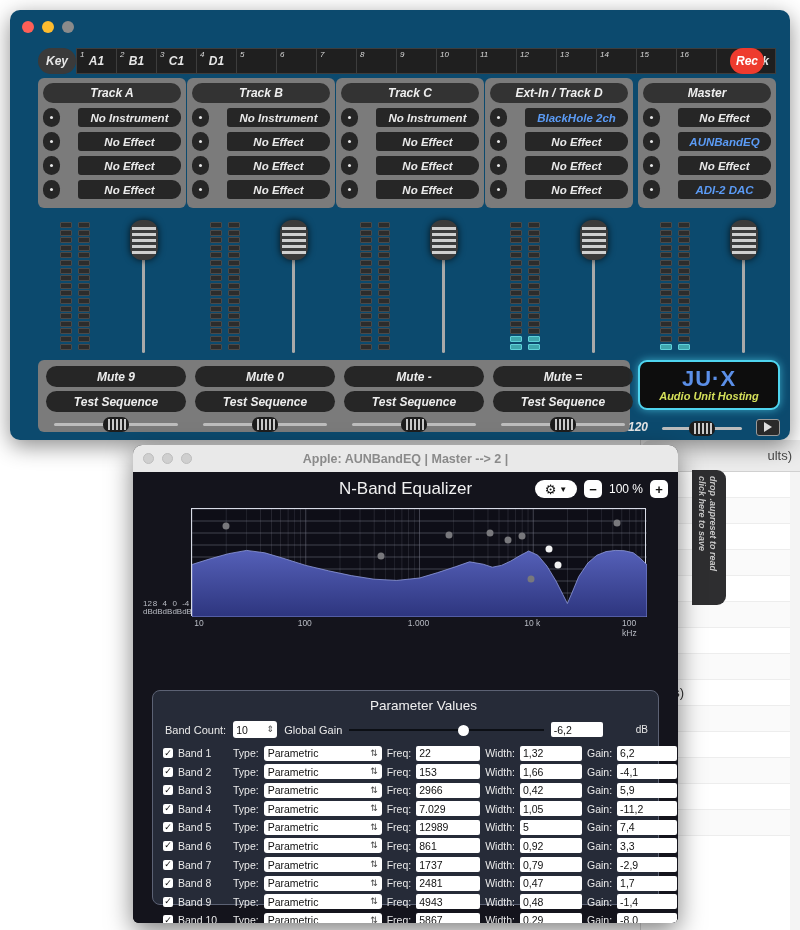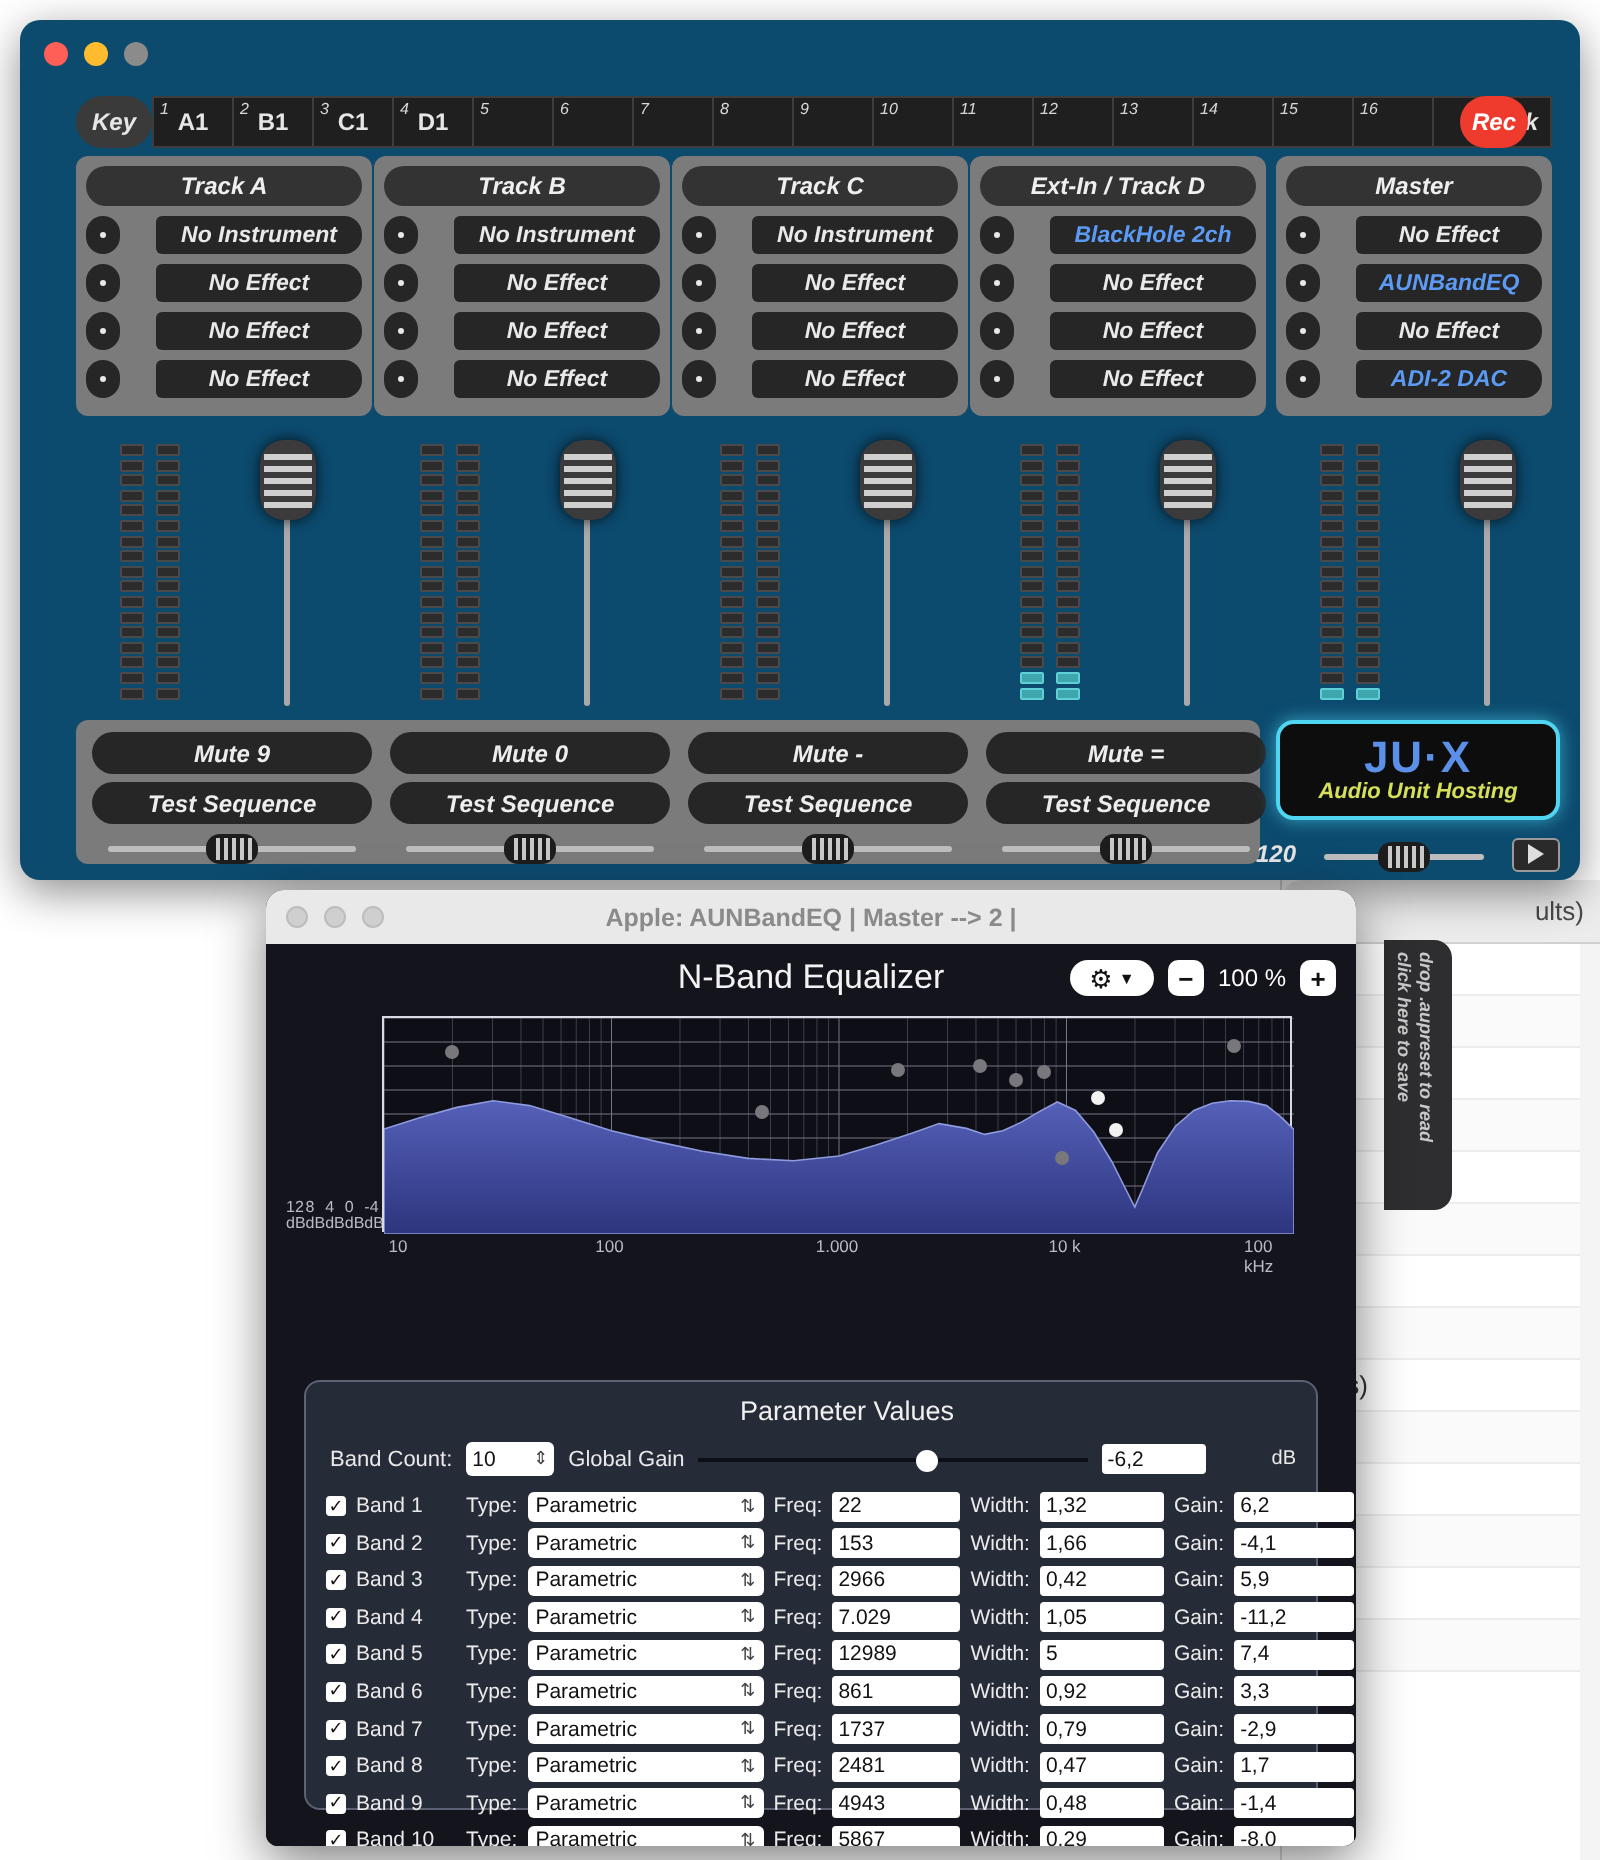--- a/index.html
+++ b/index.html
@@ -96,21 +96,21 @@
     background: #3a3a3a; border-radius: 13px;
     border: none;
     font-style: italic; font-weight: bold; font-size: 12px;
     width: 38px; flex: 0 0 38px;
   }
   .key-slot { width: 40px; flex: 0 0 40px; }
   .key-num {
     position: absolute; left: 3px; top: 1px;
     font-size: 8px; font-style: italic; color: #d9d9d9;
   }
-  .key-name { font-size: 12px; font-weight: bold; }
+  .key-name { font-size: 12px; font-style: italic; font-weight: bold; }
   .key-rate {
     flex: 1 1 auto; min-width: 0;
     justify-content: flex-end; padding-right: 6px;
     font-size: 12px; font-style: italic; font-weight: bold;
     border-right: 1px solid #3d3d3d;
   }
   #rec-btn {
     position: absolute; right: 0; top: 0;
     width: 34px; height: 26px;
     background: #ee3b2e; border-radius: 13px;

